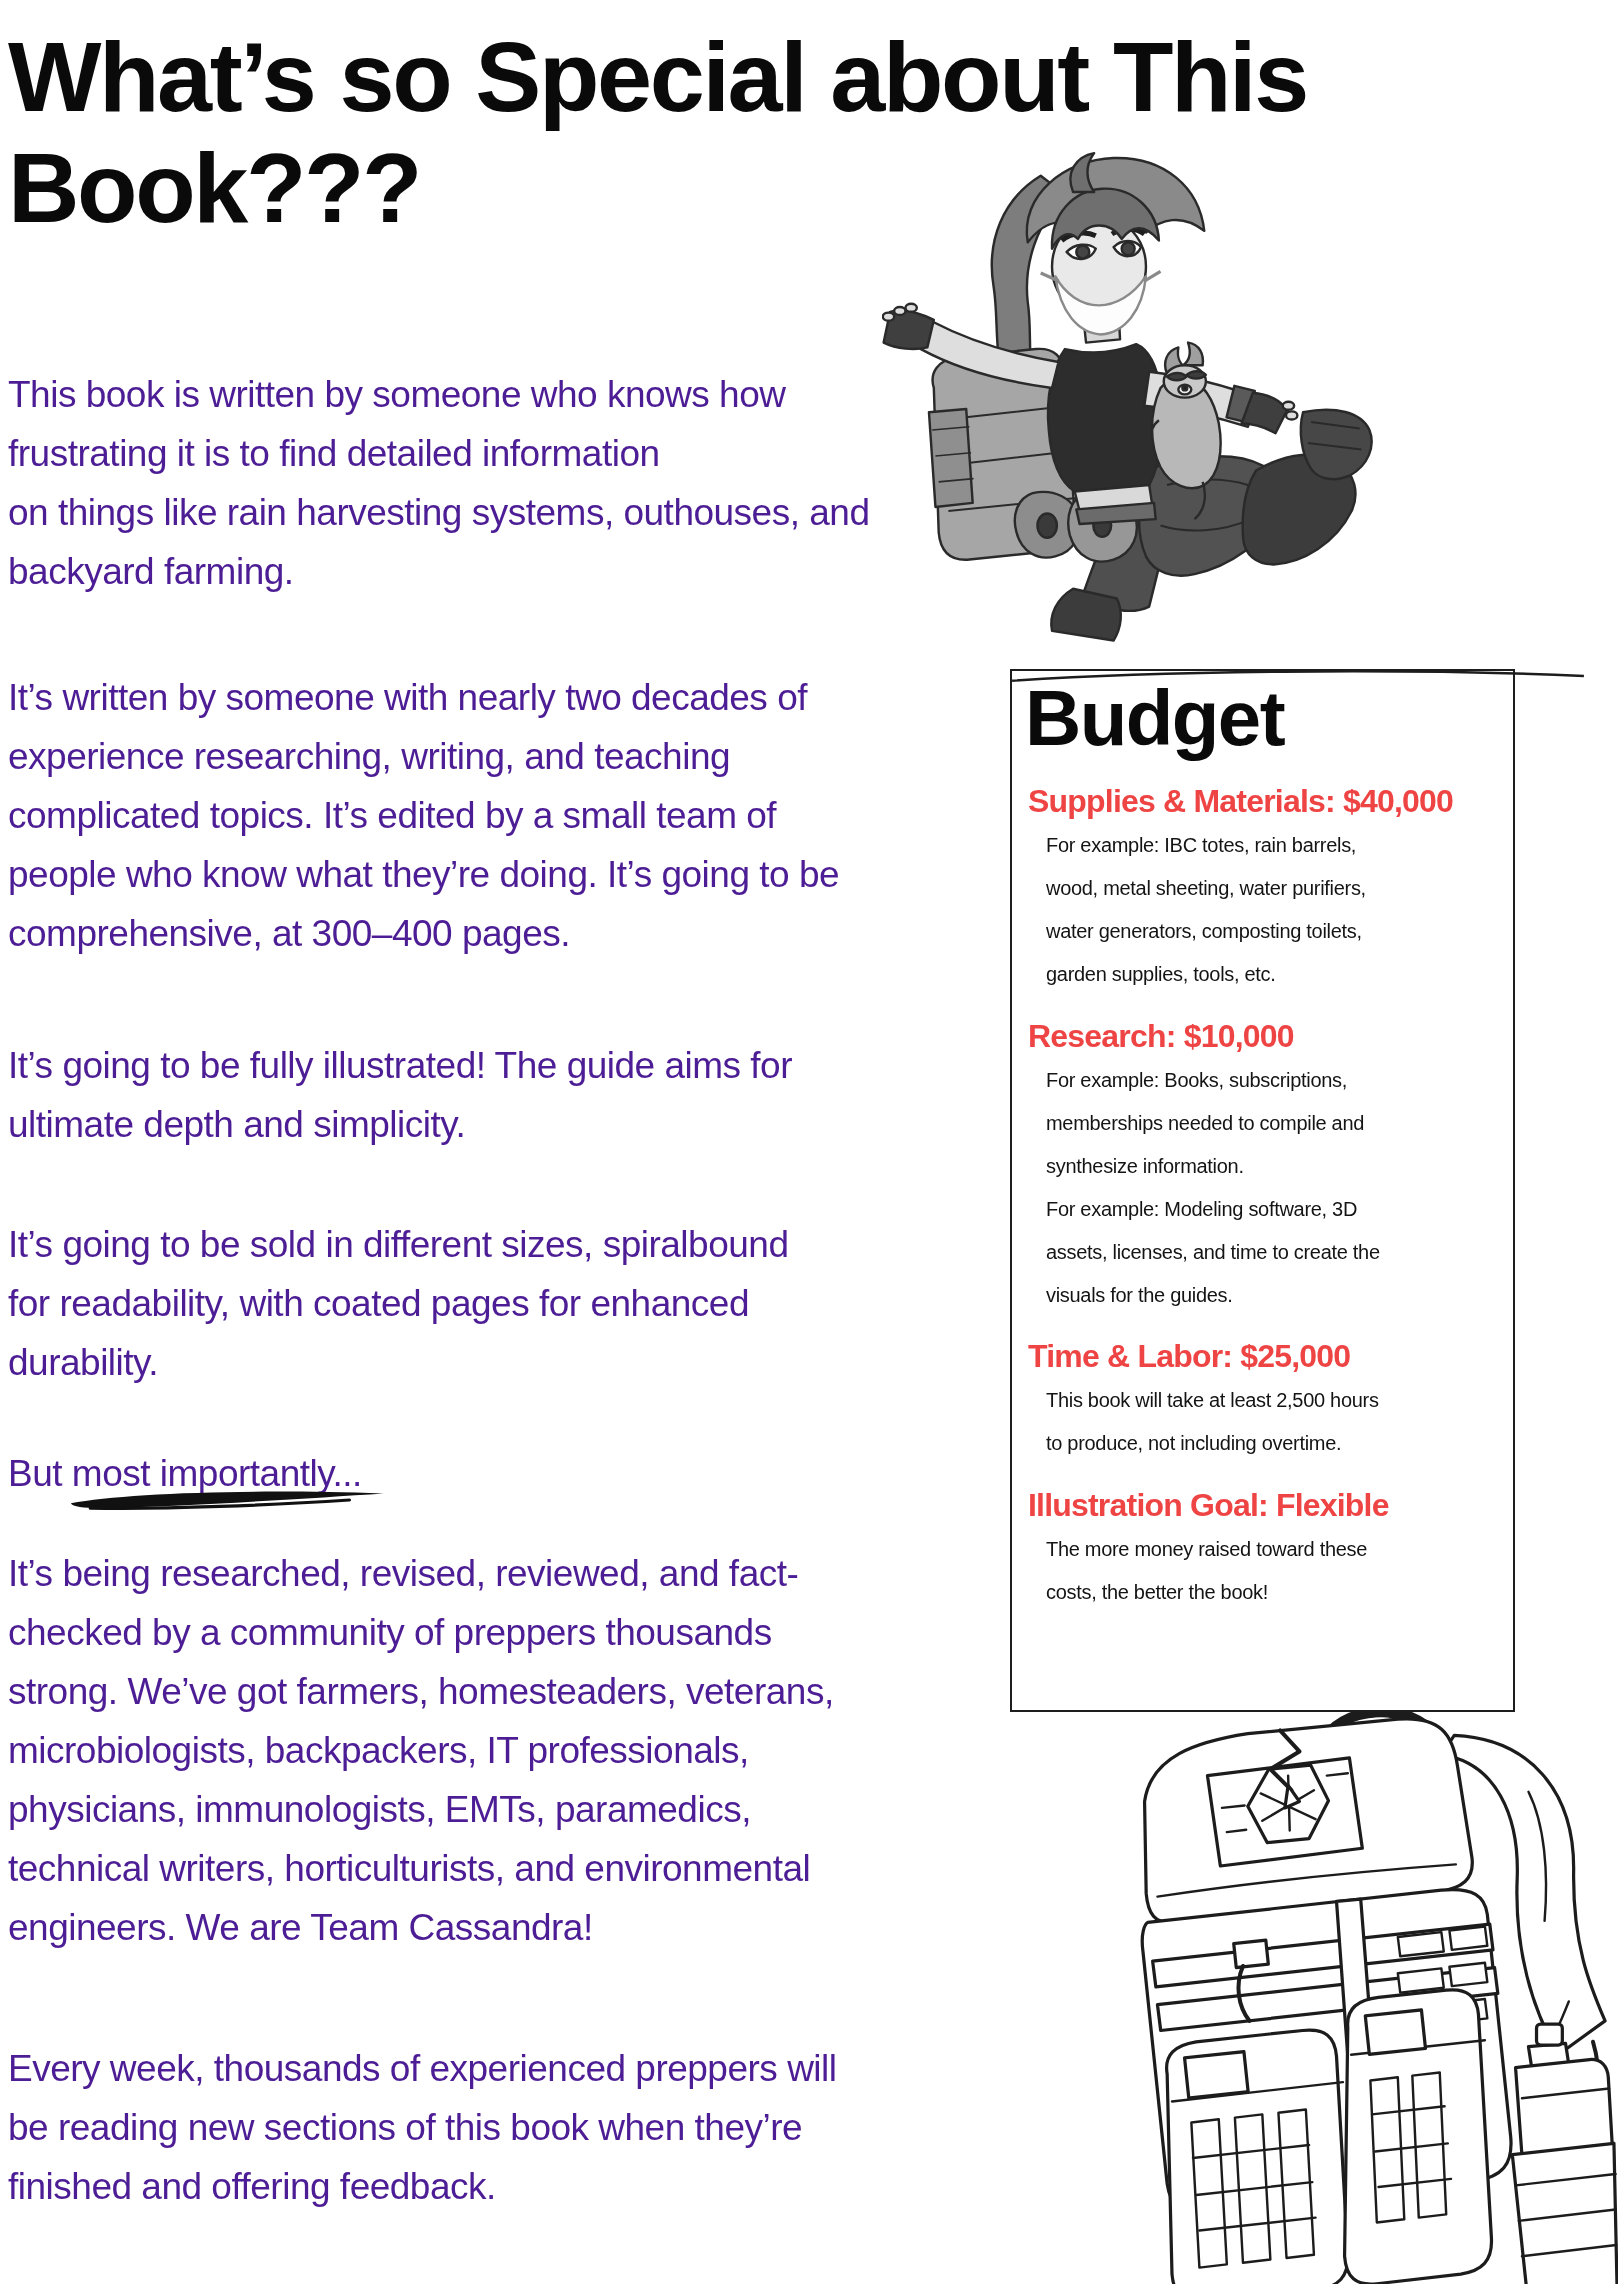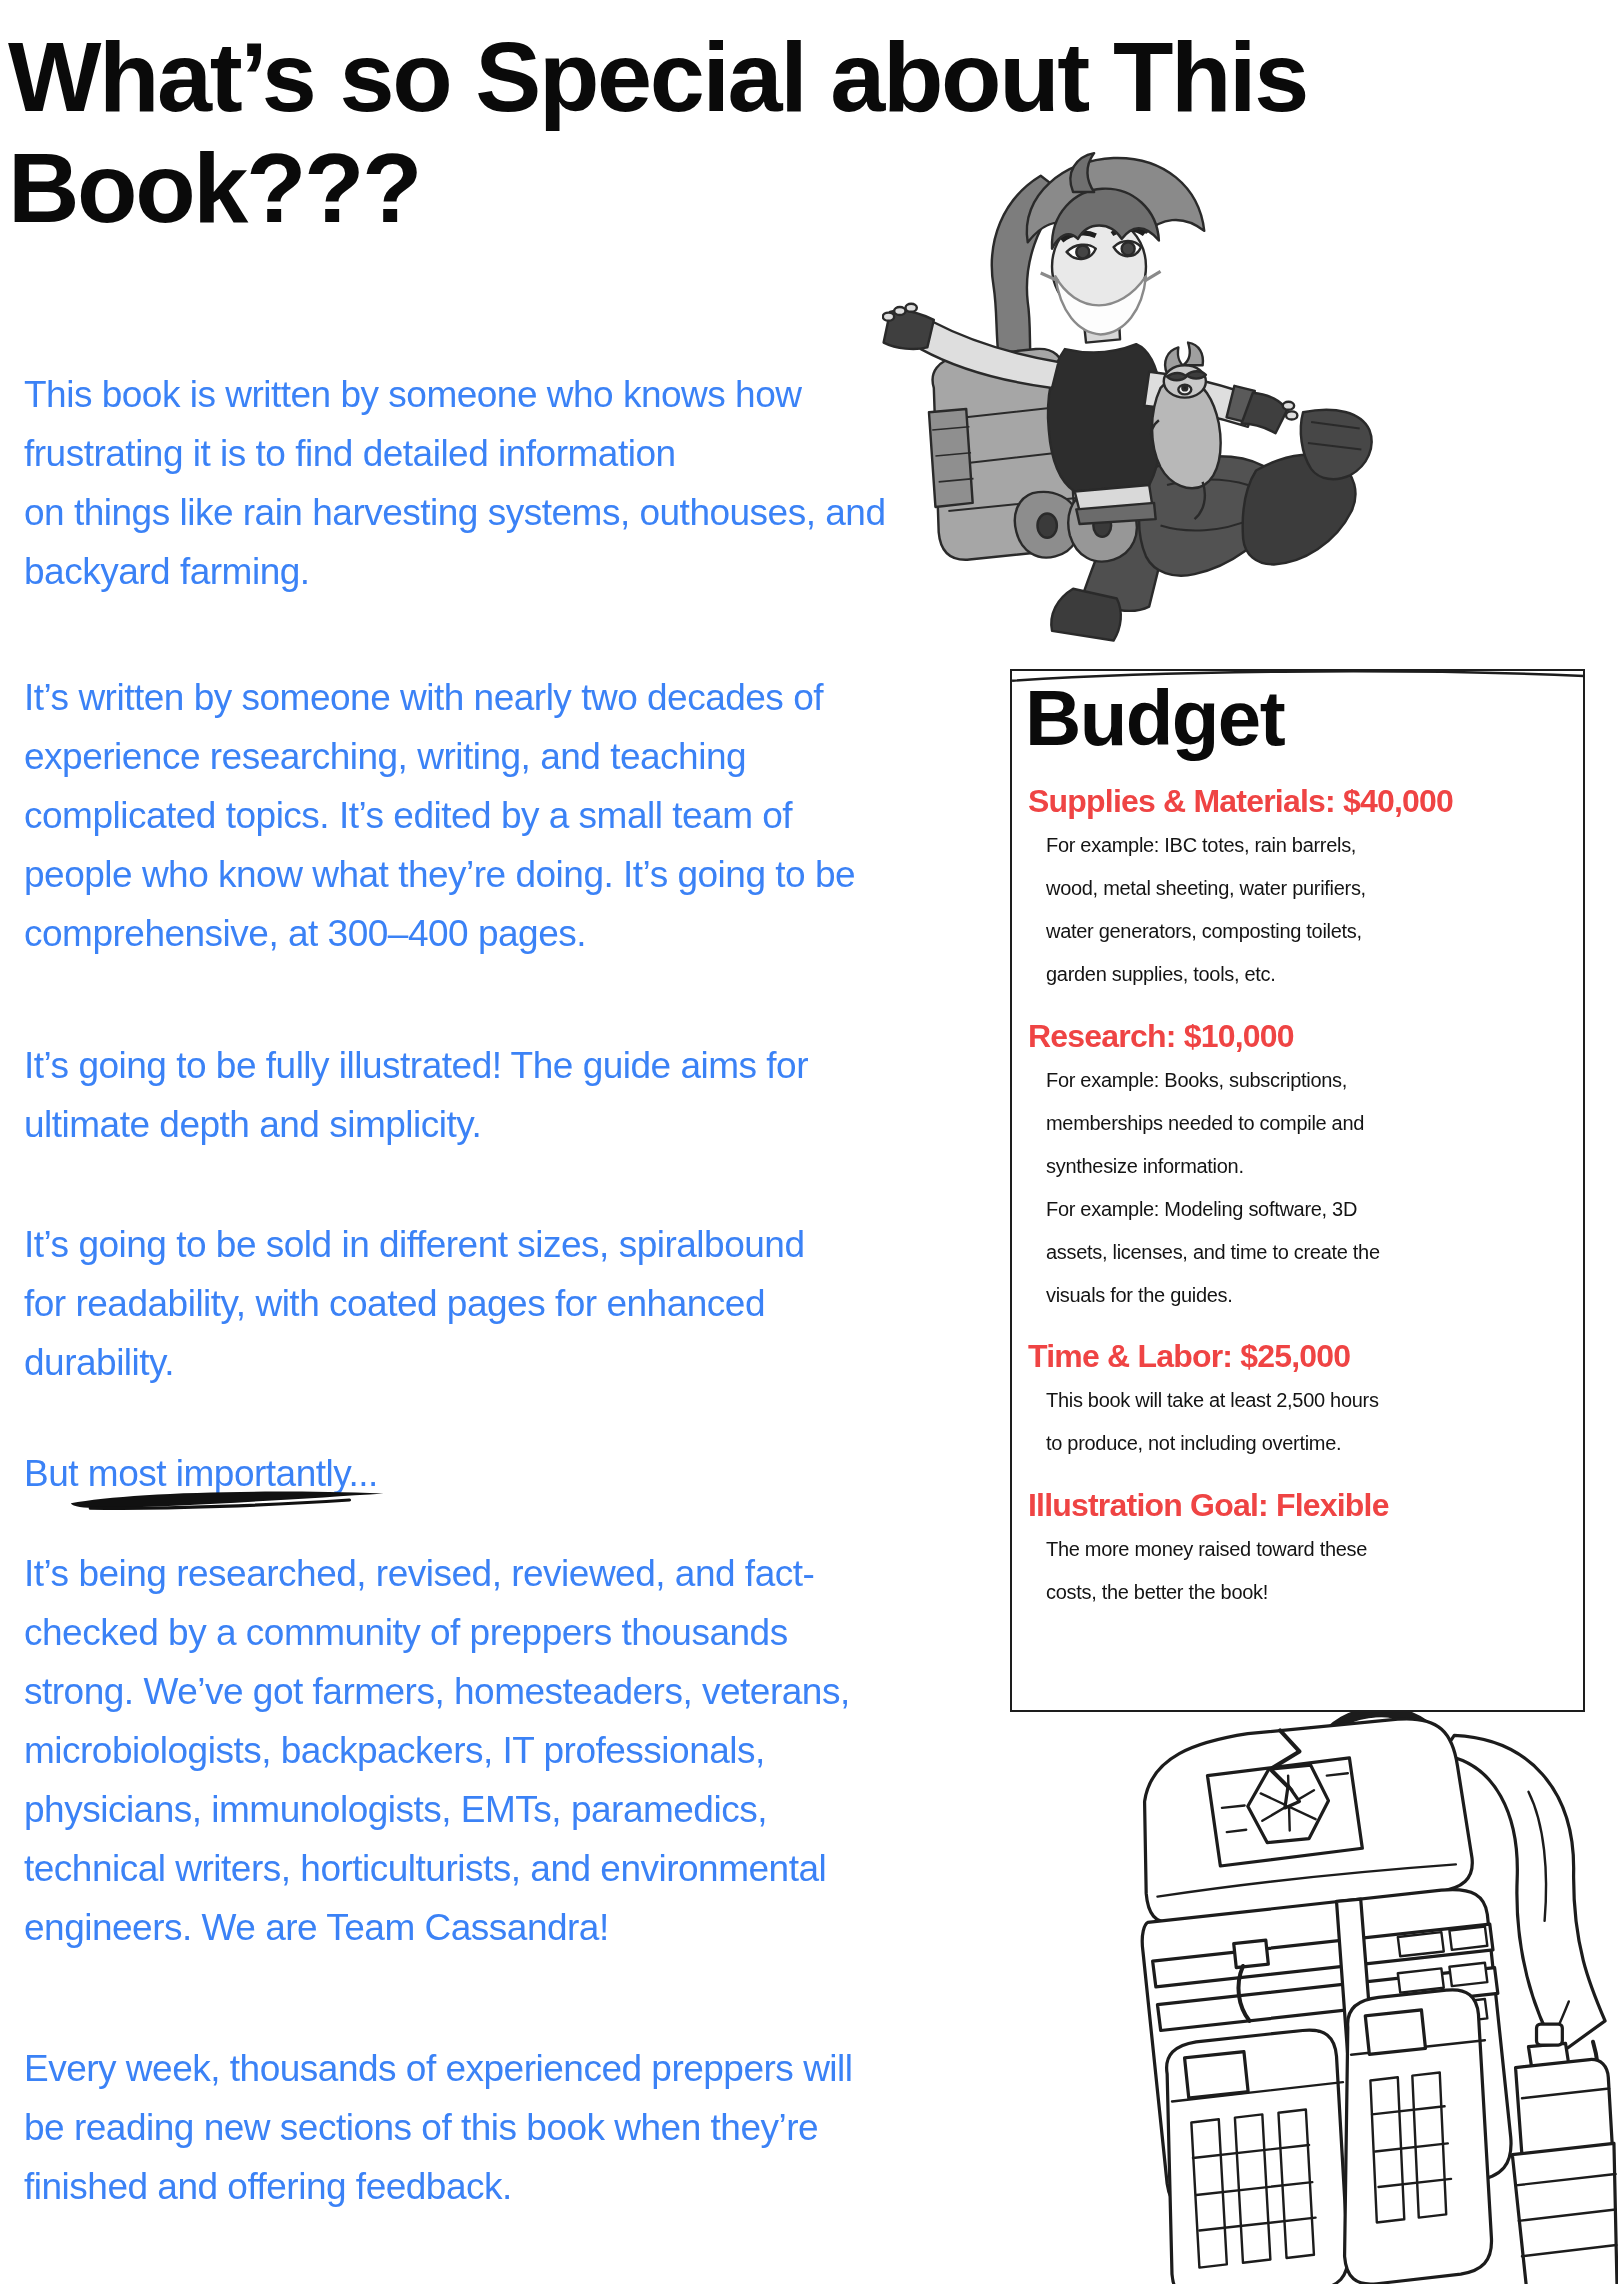--- a/index.html
+++ b/index.html
@@ -9,34 +9,34 @@
     font-family:"Liberation Sans", sans-serif;
     margin-top:32px;
   }
   .pre{white-space:pre-line;}
   .headline{
     position:absolute;left:8px;top:-9.7px;width:1603px;
     font-size:99px;font-weight:700;line-height:1.12;letter-spacing:-2.4px;
     color:#0a0a0a;z-index:1;
   }
   .para{
-    position:absolute;left:24px;width:1012px;
+    position:absolute;left:8px;width:1012px;
     font-size:37px;line-height:59px;letter-spacing:-0.5px;
-    color:#3b82f6;z-index:3;
+    color:#4c1d95;z-index:3;
   }
   .p1{top:333px;}
   .p2{top:636px;}
   .p3{top:1004px;}
   .p4{top:1183px;}
   .p5{top:1412px;}
   .p6{top:1512px;}
   .p7{top:2007px;}
   .underline-swoosh{position:absolute;left:66px;top:1455px;z-index:3;}
   .budget-box{
-    position:absolute;left:1010px;top:637px;width:575px;height:1043px;
+    position:absolute;left:1010px;top:637px;width:505px;height:1043px;
     border:2.4px solid #1d1d1d;background:#ffffff;box-sizing:border-box;z-index:4;
   }
   .budget-doodle{position:absolute;left:-2.4px;top:-8px;width:576px;height:21px;z-index:5;}
   .budget-title{
     font-size:78px;font-weight:700;line-height:1.1;letter-spacing:-1.6px;
     margin:4.9px 0 0 13px;color:#0a0a0a;
   }
   .budget-item h3{
     font-size:32px;font-weight:700;letter-spacing:-0.8px;line-height:1.25;
     margin:19.4px 6.5px 3.2px 16px;color:#ef4444;

